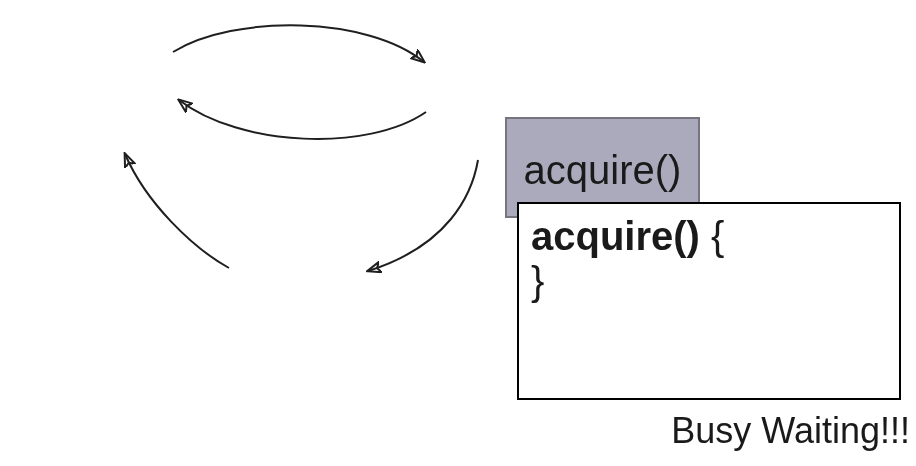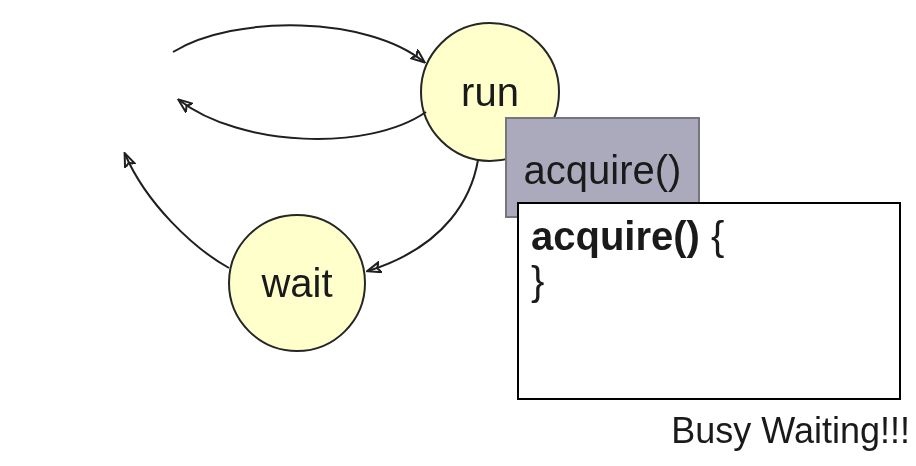--- a/index.html
+++ b/index.html
@@ -87,27 +87,21 @@
         <path d="M0,0.5 L14,6 L0,11.5 L3.5,6 Z" fill="#1f1f1f" stroke="none"></path>
       </marker>
     </defs>
     <path d="M 173,52 C 235,14 368,16 424,62" marker-end="url(#arrowhead)"></path>
     <path d="M 426,112 C 368,152 240,147 179,100" marker-end="url(#arrowhead)"></path>
     <path d="M 478,160 C 472,195 448,246 368,271" marker-end="url(#arrowhead)"></path>
     <path d="M 229,268 C 193,248 146,203 125,154" marker-end="url(#arrowhead)"></path>
   </svg>
 
 
-  <div class="state state-run">
-    <span>run</span>
-  </div>
 
-  <div class="state state-wait">
-    <span>wait</span>
-  </div>
 
   <div class="callout-tab">
     <span>acquire()</span>
   </div>
 
   <div class="code-box">
     <div class="code-line"><span class="b">acquire()</span><span> {</span></div>
     <div class="code-line"><span>}</span></div>
   </div>
 

